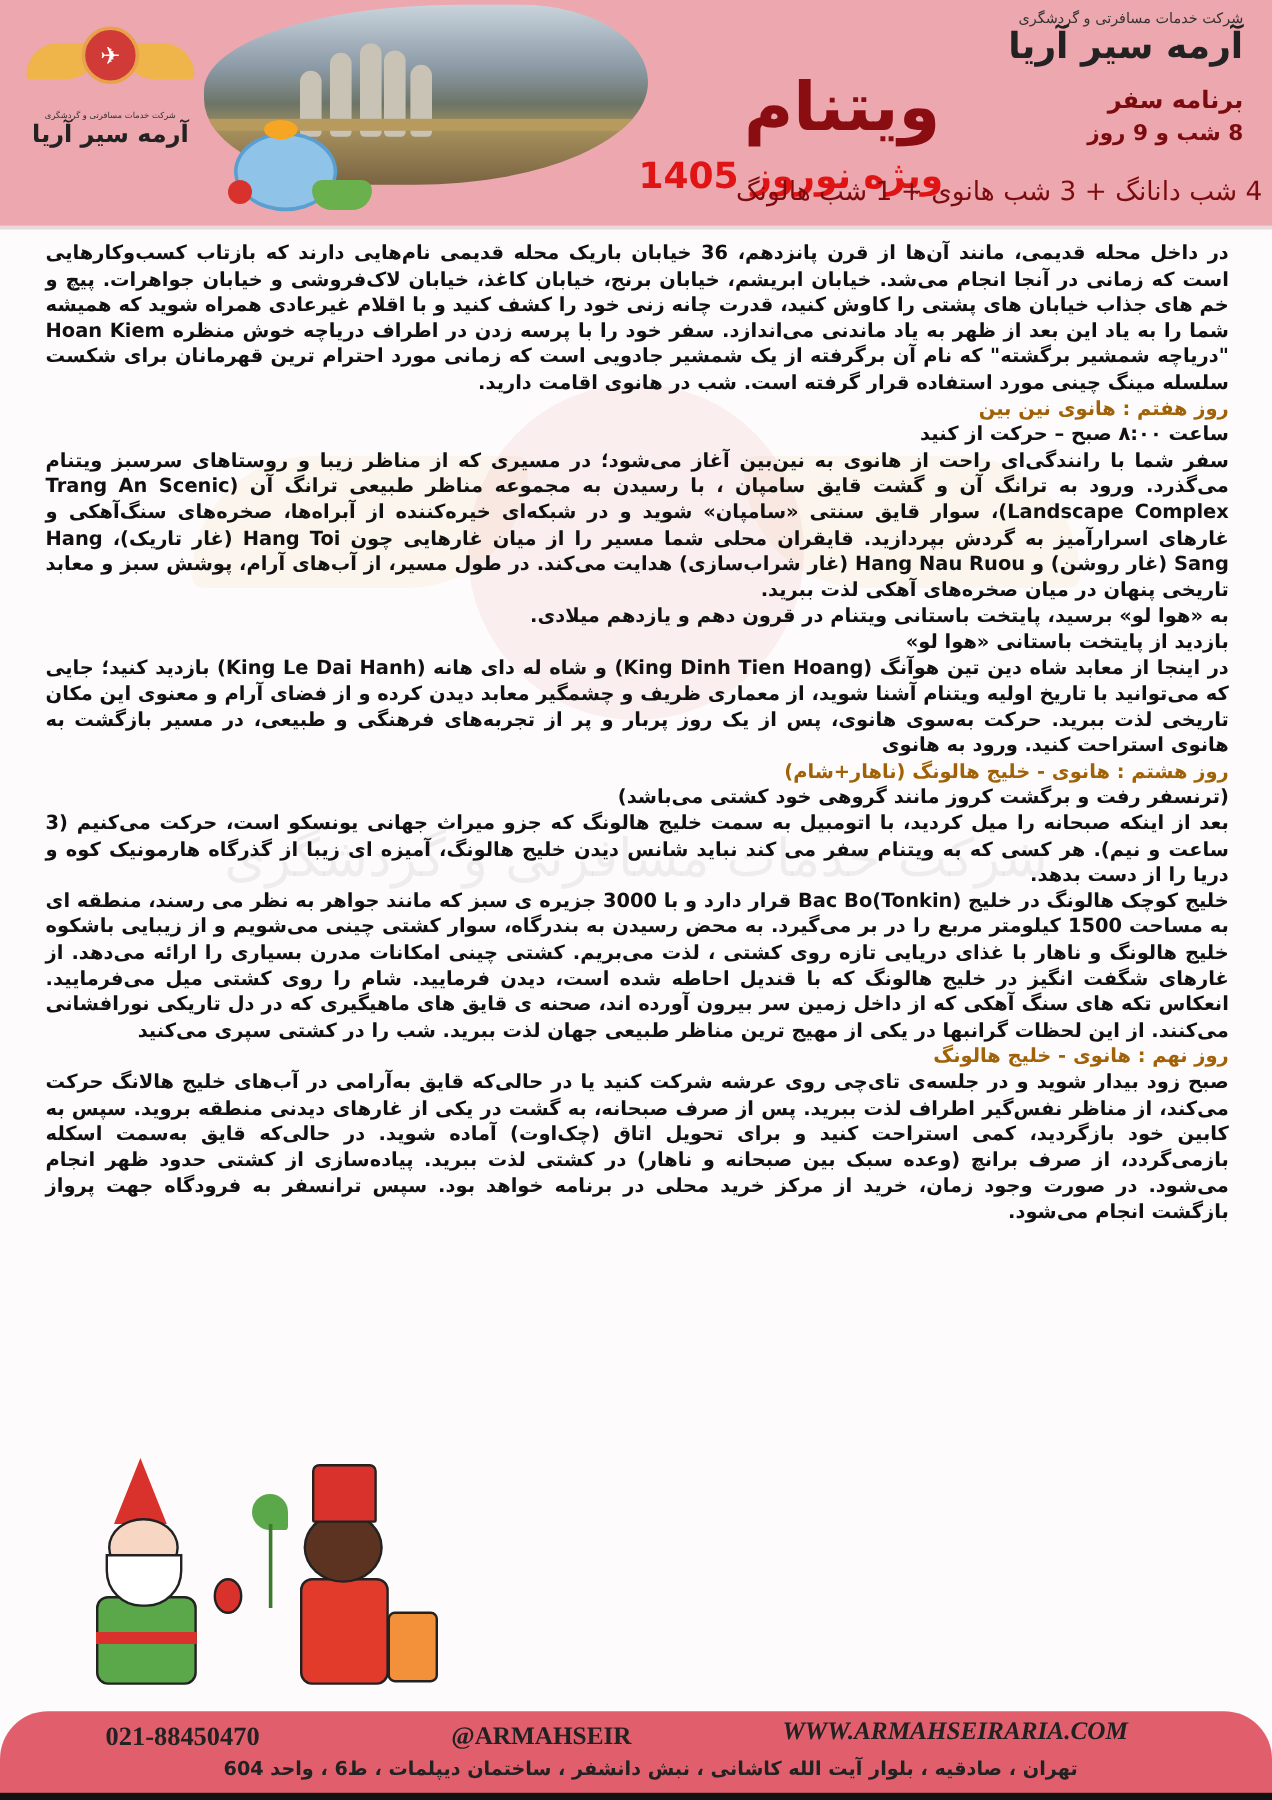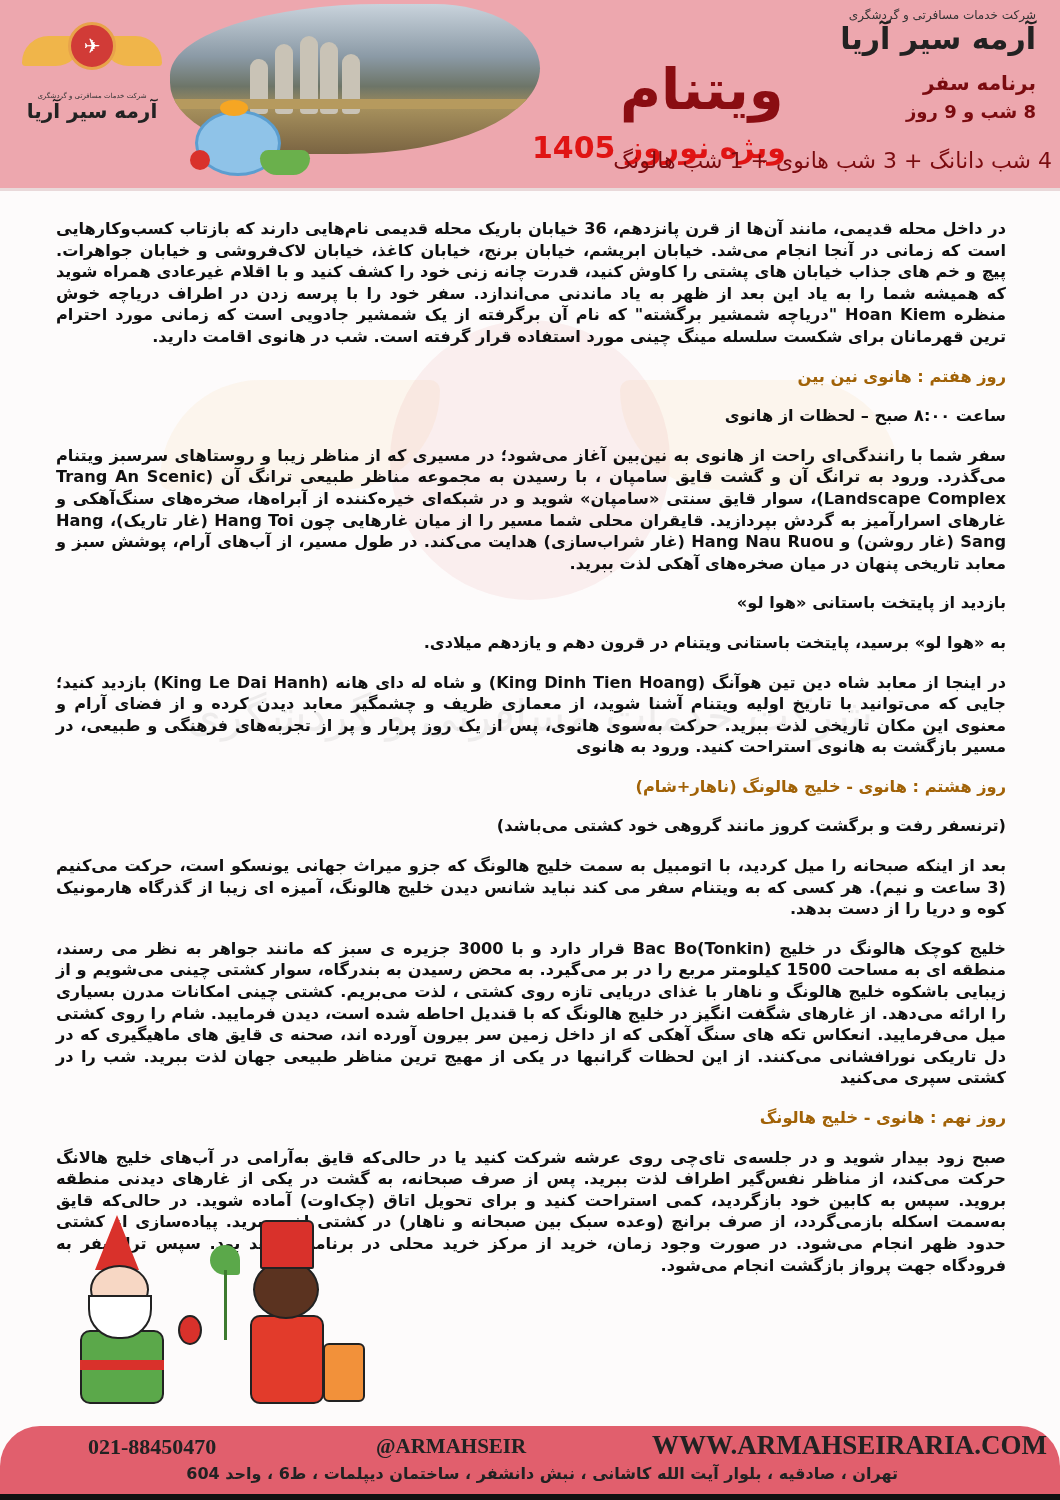--- a/index.html
+++ b/index.html
@@ -26,41 +26,41 @@
   .program{font-size:20px;font-weight:bold;color:#7a0b0f;line-height:30px;margin-top:12px;}
   .duration{font-size:18px;font-weight:bold;color:#7a0b0f;line-height:28px;}
   .route{position:absolute;right:8px;top:148px;direction:rtl;font-size:22px;font-weight:normal;color:#7a0b0f;white-space:nowrap;}
   .title{position:absolute;left:620px;top:60px;font-size:56px;font-weight:bold;color:#8a0d12;direction:rtl;line-height:60px;}
   .subtitle{position:absolute;left:532px;top:112px;font-size:30px;font-weight:bold;color:#e01414;direction:rtl;white-space:nowrap;margin-top:18px;}
   .watermark{position:absolute;left:120px;top:260px;width:820px;height:620px;pointer-events:none;}
   .wm-circle{position:absolute;left:270px;top:60px;width:280px;height:280px;border-radius:50%;background:rgba(214,70,70,0.07);}
   .wm-wing{position:absolute;top:120px;width:280px;height:110px;background:rgba(245,180,80,0.08);border-radius:100px 10px 100px 10px;}
   .wm-text{position:absolute;left:60px;top:430px;width:700px;text-align:center;font-size:44px;color:rgba(0,0,0,0.06);direction:rtl;}
   .content{position:absolute;left:38px;top:200px;width:986px;direction:rtl;text-align:justify;font-size:16.2px;line-height:21.6px;font-weight:bold;color:#111;}
-  .content p{margin:18px;}
+  .content p{margin:0;}
   .day-title{color:#a16207;}
   .characters{position:absolute;left:40px;top:1215px;width:320px;height:200px;}
   .gnome{position:absolute;left:20px;top:0;width:120px;height:195px;}
   .gnome .hat{position:absolute;left:35px;top:0;width:0;height:0;border-left:22px solid transparent;border-right:22px solid transparent;border-bottom:55px solid #d9312b;}
   .gnome .face{position:absolute;left:30px;top:50px;width:55px;height:45px;border-radius:50%;background:#f7d7c4;border:2px solid #222;}
   .gnome .beard{position:absolute;left:28px;top:80px;width:60px;height:40px;border-radius:0 0 30px 30px;background:#fff;border:2px solid #222;}
   .gnome .body{position:absolute;left:20px;top:115px;width:80px;height:70px;background:#5ba84a;border:2px solid #222;border-radius:10px;}
   .gnome .belt{position:absolute;left:20px;top:145px;width:84px;height:10px;background:#d9312b;}
   .egg{position:absolute;left:118px;top:100px;width:20px;height:26px;border-radius:50%;background:#d9312b;border:2px solid #222;}
   .traveler{position:absolute;left:165px;top:0;width:150px;height:195px;}
   .traveler .fez{position:absolute;left:55px;top:5px;width:50px;height:45px;background:#d9312b;border:2px solid #222;border-radius:6px 6px 2px 2px;}
   .traveler .face{position:absolute;left:48px;top:45px;width:62px;height:55px;border-radius:50%;background:#5b3320;border:2px solid #222;}
   .traveler .body{position:absolute;left:45px;top:100px;width:70px;height:85px;background:#e23b2b;border:2px solid #222;border-radius:10px;}
   .leaf{position:absolute;left:5px;top:30px;width:30px;height:30px;background:#5ba84a;border-radius:50% 50% 10% 50%;}
   .stem{position:absolute;left:19px;top:55px;width:3px;height:70px;background:#3d7a2f;}
   .suitcase{position:absolute;left:118px;top:128px;width:38px;height:55px;background:#f2913a;border:2px solid #222;border-radius:6px;}
   .footer{position:absolute;left:0;top:1426px;width:1060px;height:74px;background:#e15f6d;border-radius:40px 40px 0 0;}
   .footer .phone{position:absolute;left:88px;top:8px;font-family:"Liberation Serif",serif;font-size:22px;font-weight:bold;color:#222;}
   .footer .social{position:absolute;left:376px;top:8px;font-family:"Liberation Serif",serif;font-size:21px;font-weight:bold;color:#222;}
-  .footer .website{position:absolute;left:652px;top:4px;font-family:"Liberation Serif",serif;font-size:27px;font-weight:bold;color:#222;}
+  .footer .website{position:absolute;left:652px;top:4px;font-family:"Liberation Serif",serif;font-size:21px;font-weight:bold;color:#222;font-style:italic;}
   .footer .address{position:absolute;left:88px;top:38px;width:810px;direction:rtl;text-align:right;font-size:16px;font-weight:bold;color:#222;}
   .footer .bar{position:absolute;left:0;bottom:0;width:1060px;height:6px;background:#111;}
 </style>
 </head>
 <body>
 
 <div class="header">
   <div class="logo-left">
     <div class="wings">
       <div class="wing l"></div>
@@ -104,24 +104,24 @@
   <div class="wm-wing" style="right:40px;transform:scaleX(-1);"></div>
   <div class="wm-circle"></div>
   <div class="wm-text">شرکت خدمات مسافرتی و گردشگری</div>
 </div>
 
 <div class="content">
   <p>در داخل محله قدیمی، مانند آن‌ها از قرن پانزدهم، 36 خیابان باریک محله قدیمی نام‌هایی دارند که بازتاب کسب‌وکارهایی است که زمانی در آنجا انجام می‌شد. خیابان ابریشم، خیابان برنج، خیابان کاغذ، خیابان لاک‌فروشی و خیابان جواهرات. پیچ و خم های جذاب خیابان های پشتی را کاوش کنید، قدرت چانه زنی خود را کشف کنید و با اقلام غیرعادی همراه شوید که همیشه شما را به یاد این بعد از ظهر به یاد ماندنی می‌اندازد. سفر خود را با پرسه زدن در اطراف دریاچه خوش منظره Hoan Kiem "دریاچه شمشیر برگشته" که نام آن برگرفته از یک شمشیر جادویی است که زمانی مورد احترام ترین قهرمانان برای شکست سلسله مینگ چینی مورد استفاده قرار گرفته است. شب در هانوی اقامت دارید.</p>
 
   <section>
     <p class="day-title">روز هفتم : هانوی نین بین</p>
-    <p>ساعت ۸:۰۰ صبح – لحظات از هانوی</p>
+    <p>ساعت ۸:۰۰ صبح – حرکت از کنید</p>
     <p>سفر شما با رانندگی‌ای راحت از هانوی به نین‌بین آغاز می‌شود؛ در مسیری که از مناظر زیبا و روستاهای سرسبز ویتنام می‌گذرد. ورود به ترانگ آن و گشت قایق سامپان ، با رسیدن به مجموعه مناظر طبیعی ترانگ آن (Trang An Scenic Landscape Complex)، سوار قایق سنتی «سامپان» شوید و در شبکه‌ای خیره‌کننده از آبراه‌ها، صخره‌های سنگ‌آهکی و غارهای اسرارآمیز به گردش بپردازید. قایقران محلی شما مسیر را از میان غارهایی چون Hang Toi (غار تاریک)، Hang Sang (غار روشن) و Hang Nau Ruou (غار شراب‌سازی) هدایت می‌کند. در طول مسیر، از آب‌های آرام، پوشش سبز و معابد تاریخی پنهان در میان صخره‌های آهکی لذت ببرید.</p>
+    <p>به «هوا لو» برسید، پایتخت باستانی ویتنام در قرون دهم و یازدهم میلادی.</p>
     <p>بازدید از پایتخت باستانی «هوا لو»</p>
-    <p>به «هوا لو» برسید، پایتخت باستانی ویتنام در قرون دهم و یازدهم میلادی.</p>
     <p>در اینجا از معابد شاه دین تین هوآنگ (King Dinh Tien Hoang) و شاه له دای هانه (King Le Dai Hanh) بازدید کنید؛ جایی که می‌توانید با تاریخ اولیه ویتنام آشنا شوید، از معماری ظریف و چشمگیر معابد دیدن کرده و از فضای آرام و معنوی این مکان تاریخی لذت ببرید. حرکت به‌سوی هانوی، پس از یک روز پربار و پر از تجربه‌های فرهنگی و طبیعی، در مسیر بازگشت به هانوی استراحت کنید. ورود به هانوی</p>
   </section>
 
   <section>
     <p class="day-title">روز هشتم : هانوی - خلیج هالونگ (ناهار+شام)</p>
     <p>(ترنسفر رفت و برگشت کروز مانند گروهی خود کشتی می‌باشد)</p>
     <p>بعد از اینکه صبحانه را میل کردید، با اتومبیل به سمت خلیج هالونگ که جزو میراث جهانی یونسکو است، حرکت می‌کنیم (3 ساعت و نیم). هر کسی که به ویتنام سفر می کند نباید شانس دیدن خلیج هالونگ، آمیزه ای زیبا از گذرگاه هارمونیک کوه و دریا را از دست بدهد.</p>
     <p>خلیج کوچک هالونگ در خلیج Bac Bo(Tonkin) قرار دارد و با 3000 جزیره ی سبز که مانند جواهر به نظر می رسند، منطقه ای به مساحت 1500 کیلومتر مربع را در بر می‌گیرد. به محض رسیدن به بندرگاه، سوار کشتی چینی می‌شویم و از زیبایی باشکوه خلیج هالونگ و ناهار با غذای دریایی تازه روی کشتی ، لذت می‌بریم. کشتی چینی امکانات مدرن بسیاری را ارائه می‌دهد. از غارهای شگفت انگیز در خلیج هالونگ که با قندیل احاطه شده است، دیدن فرمایید. شام را روی کشتی میل می‌فرمایید. انعکاس تکه های سنگ آهکی که از داخل زمین سر بیرون آورده اند، صحنه ی قایق های ماهیگیری که در دل تاریکی نورافشانی می‌کنند. از این لحظات گرانبها در یکی از مهیج ترین مناظر طبیعی جهان لذت ببرید. شب را در کشتی سپری می‌کنید</p>
   </section>
 

